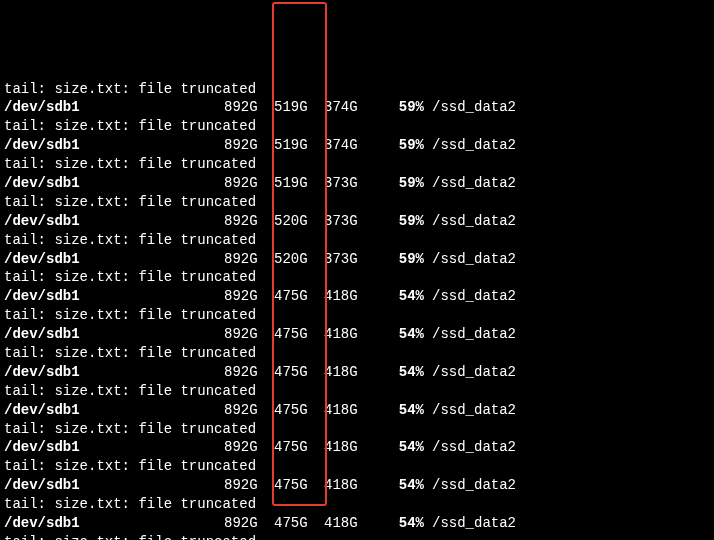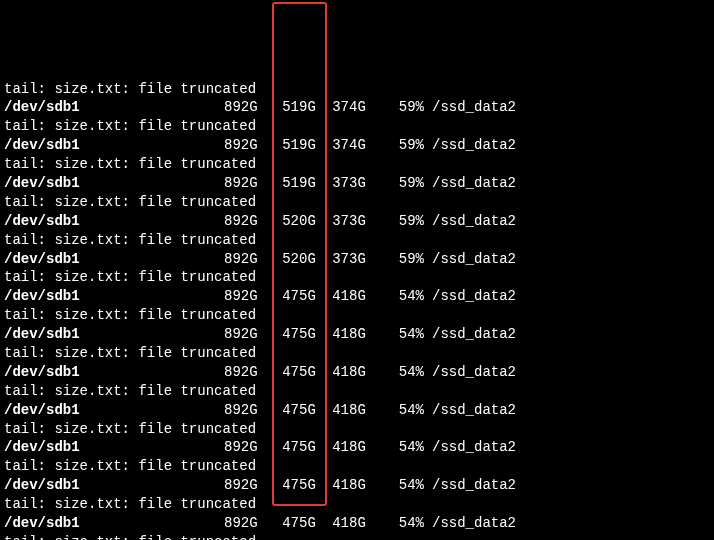--- a/index.html
+++ b/index.html
@@ -27,23 +27,23 @@
       position: absolute;
       border: 2px solid #e43c2f;
       border-radius: 3px;
       pointer-events: none;
     }
     .col {
       display: inline-block;
     }
     .col-dev { width: 220px; font-weight: bold; }
     .col-size { width: 50px; text-align: left; }
-    .col-used { width: 50px; text-align: center; }
-    .col-avail { width: 50px; text-align: center; }
-    .col-pct { width: 50px; text-align: right; }
+    .col-used { width: 50px; text-align: left; }
+    .col-avail { width: 50px; text-align: left; }
+    .col-pct { width: 50px; text-align: right; font-weight: bold; }
     .col-mnt { padding-left: 8px; }
   </style>
 </head>
 <body>
 
 
 
 <div id="terminal-content"><div class="terminal-line">tail: size.txt: file truncated</div><div class="terminal-line"><span class="col col-dev">/dev/sdb1</span><span class="col col-size">892G</span><span class="col col-used">519G</span><span class="col col-avail">374G</span><span class="col col-pct">59%</span><span class="col col-mnt">/ssd_data2</span></div><div class="terminal-line">tail: size.txt: file truncated</div><div class="terminal-line"><span class="col col-dev">/dev/sdb1</span><span class="col col-size">892G</span><span class="col col-used">519G</span><span class="col col-avail">374G</span><span class="col col-pct">59%</span><span class="col col-mnt">/ssd_data2</span></div><div class="terminal-line">tail: size.txt: file truncated</div><div class="terminal-line"><span class="col col-dev">/dev/sdb1</span><span class="col col-size">892G</span><span class="col col-used">519G</span><span class="col col-avail">373G</span><span class="col col-pct">59%</span><span class="col col-mnt">/ssd_data2</span></div><div class="terminal-line">tail: size.txt: file truncated</div><div class="terminal-line"><span class="col col-dev">/dev/sdb1</span><span class="col col-size">892G</span><span class="col col-used">520G</span><span class="col col-avail">373G</span><span class="col col-pct">59%</span><span class="col col-mnt">/ssd_data2</span></div><div class="terminal-line">tail: size.txt: file truncated</div><div class="terminal-line"><span class="col col-dev">/dev/sdb1</span><span class="col col-size">892G</span><span class="col col-used">520G</span><span class="col col-avail">373G</span><span class="col col-pct">59%</span><span class="col col-mnt">/ssd_data2</span></div><div class="terminal-line">tail: size.txt: file truncated</div><div class="terminal-line"><span class="col col-dev">/dev/sdb1</span><span class="col col-size">892G</span><span class="col col-used">475G</span><span class="col col-avail">418G</span><span class="col col-pct">54%</span><span class="col col-mnt">/ssd_data2</span></div><div class="terminal-line">tail: size.txt: file truncated</div><div class="terminal-line"><span class="col col-dev">/dev/sdb1</span><span class="col col-size">892G</span><span class="col col-used">475G</span><span class="col col-avail">418G</span><span class="col col-pct">54%</span><span class="col col-mnt">/ssd_data2</span></div><div class="terminal-line">tail: size.txt: file truncated</div><div class="terminal-line"><span class="col col-dev">/dev/sdb1</span><span class="col col-size">892G</span><span class="col col-used">475G</span><span class="col col-avail">418G</span><span class="col col-pct">54%</span><span class="col col-mnt">/ssd_data2</span></div><div class="terminal-line">tail: size.txt: file truncated</div><div class="terminal-line"><span class="col col-dev">/dev/sdb1</span><span class="col col-size">892G</span><span class="col col-used">475G</span><span class="col col-avail">418G</span><span class="col col-pct">54%</span><span class="col col-mnt">/ssd_data2</span></div><div class="terminal-line">tail: size.txt: file truncated</div><div class="terminal-line"><span class="col col-dev">/dev/sdb1</span><span class="col col-size">892G</span><span class="col col-used">475G</span><span class="col col-avail">418G</span><span class="col col-pct">54%</span><span class="col col-mnt">/ssd_data2</span></div><div class="terminal-line">tail: size.txt: file truncated</div><div class="terminal-line"><span class="col col-dev">/dev/sdb1</span><span class="col col-size">892G</span><span class="col col-used">475G</span><span class="col col-avail">418G</span><span class="col col-pct">54%</span><span class="col col-mnt">/ssd_data2</span></div><div class="terminal-line">tail: size.txt: file truncated</div><div class="terminal-line"><span class="col col-dev">/dev/sdb1</span><span class="col col-size">892G</span><span class="col col-used">475G</span><span class="col col-avail">418G</span><span class="col col-pct">54%</span><span class="col col-mnt">/ssd_data2</span></div><div class="terminal-line">tail: size.txt: file truncated</div></div>
 
 <div class="highlight-box" style="left:272px;top:2px;width:55px;height:504px;"></div>

